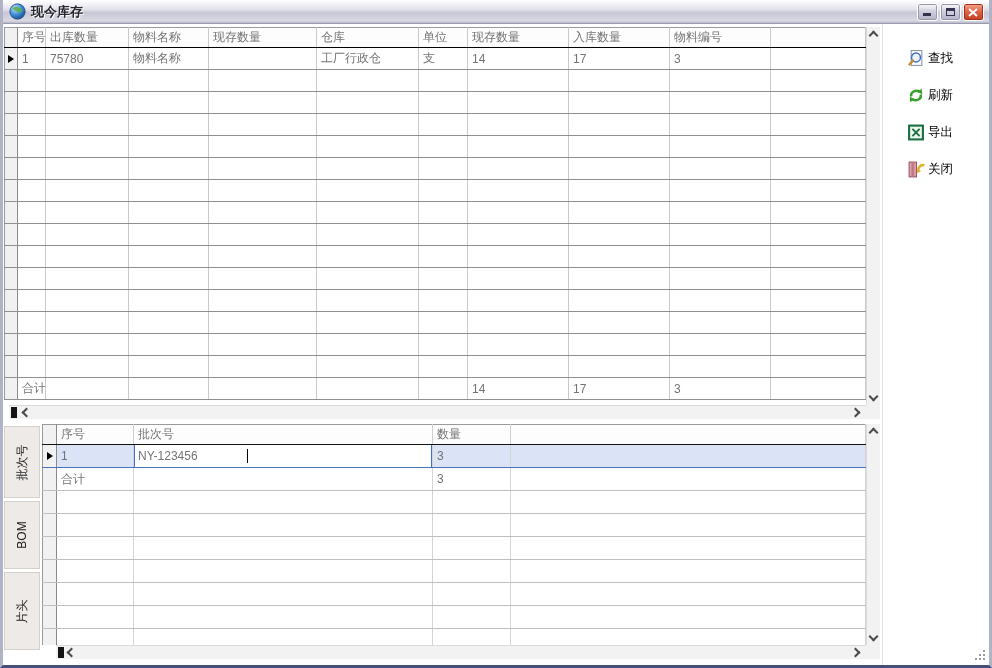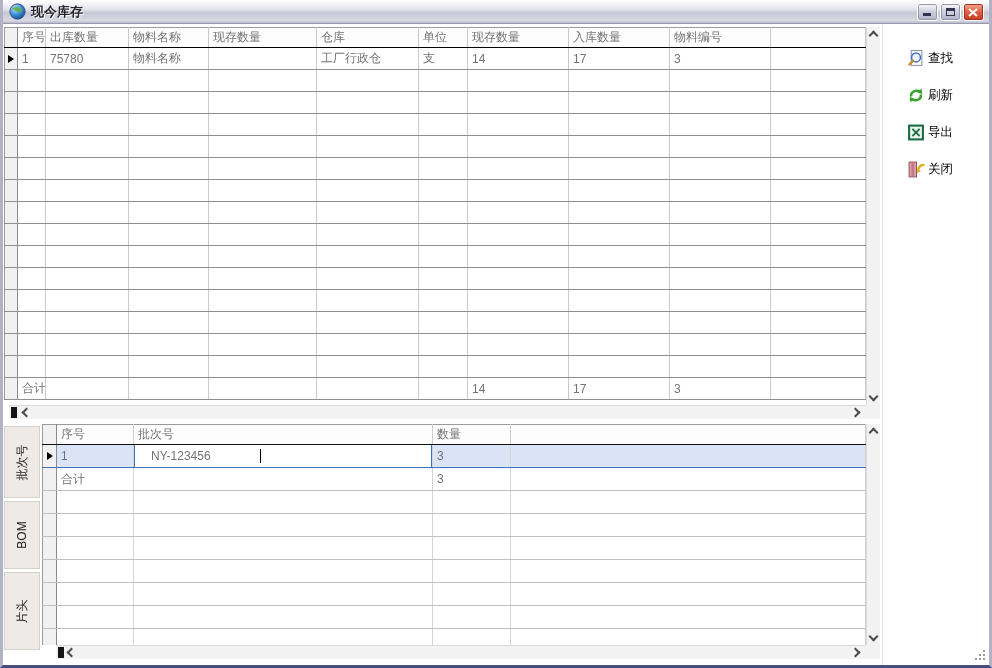--- a/index.html
+++ b/index.html
@@ -50,21 +50,21 @@
   .grid-bottom td.sel, .grid-bottom th.sel { background:#f1f1f1; border-right:1px solid #8a8a8a; padding:0; }
   .grid-bottom tr.selected td { background:#dbe4f7; border-top:1px solid #4a72b8; border-bottom:1px solid #4a72b8; }
   .grid-bottom tr.selected td.sel { background:#f1f1f1; }
 
   .row-arrow { display:block; margin:0 auto; width:0; height:0;
     border-left:6px solid #000; border-top:4px solid transparent; border-bottom:4px solid transparent; }
 
   td.editcell { position:relative; padding:0; }
   .editor { position:absolute; left:-1px; top:-2px; right:-1px; bottom:-2px;
     border:2px solid #3a6fc4; background:#fff; display:flex; align-items:center;
-    padding-left:16px; font-size:12px; z-index:2;gap:48px; }
+    padding-left:3px; font-size:12px; z-index:2;gap:48px; }
   .caret { display:inline-block; width:1px; height:14px; background:#000; margin-left:1px; }
 
   
   .vscroll { position:absolute; width:14px; background:#f2f2f2; border-left:1px solid #dadada; }
   .hscroll { position:absolute; height:14px; background:#f2f2f2; border-top:1px solid #dadada; }
   .corner { position:absolute; width:14px; height:14px; background:#f2f2f2; }
   .chev { position:absolute; width:7px; height:7px;
     border-top:2px solid #4a4a4a; border-right:2px solid #4a4a4a; }
   .chev.up    { transform:rotate(-45deg); left:3px; top:5px; }
   .chev.down  { transform:rotate(135deg); left:3px; bottom:5px; }

